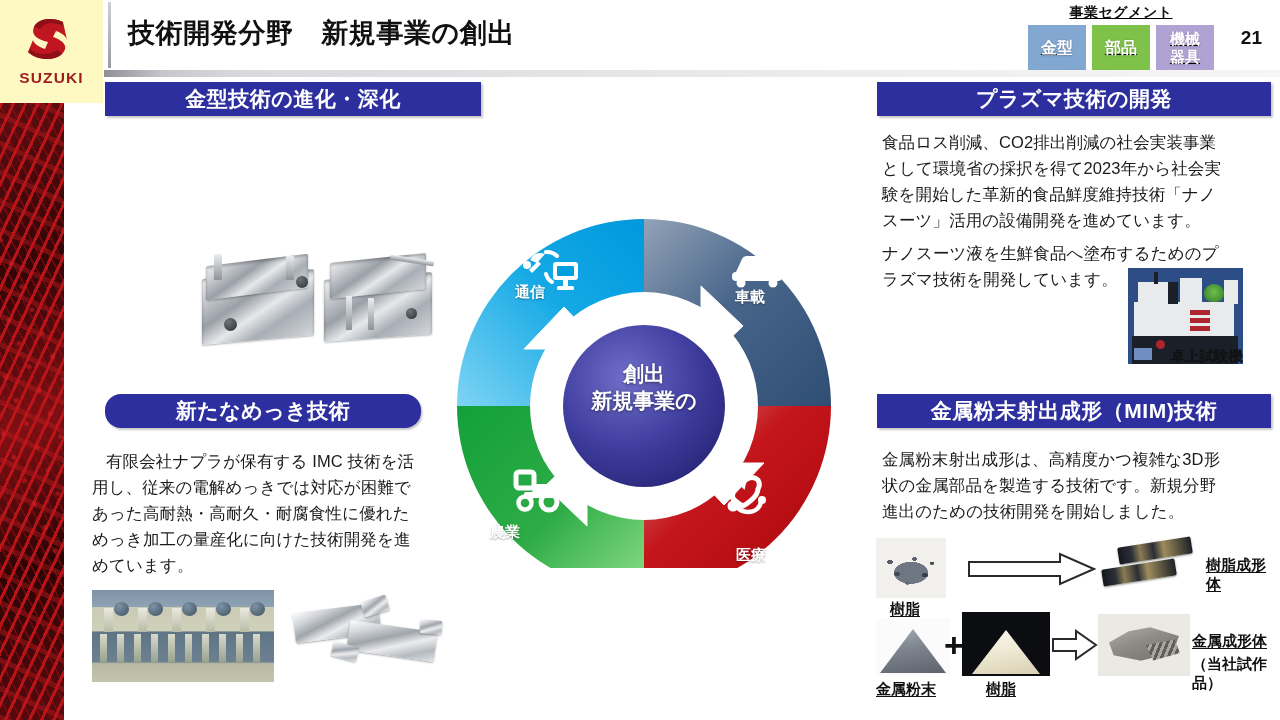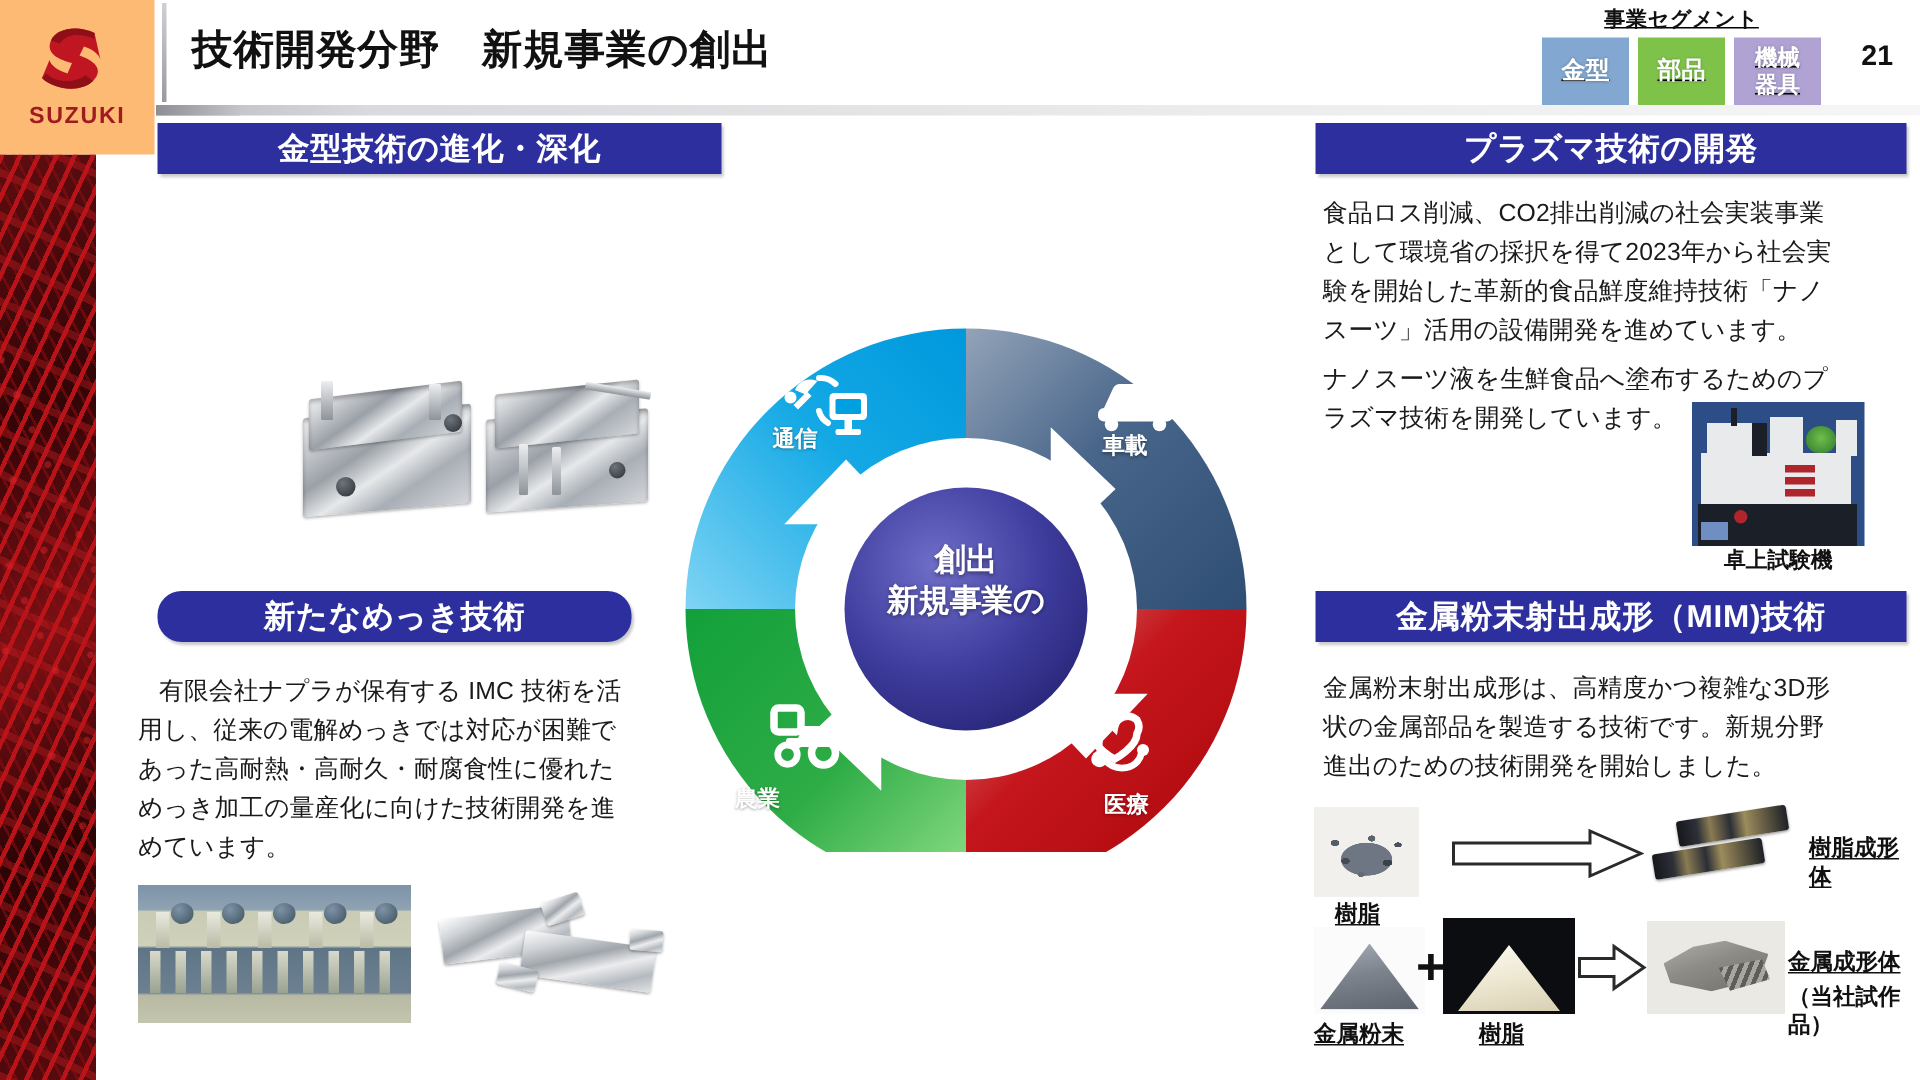--- a/index.html
+++ b/index.html
@@ -31,21 +31,21 @@
     position: absolute; inset: 0;
     background-image: radial-gradient(circle, rgba(220,35,40,0.85) 1.4px, transparent 1.8px);
     background-size: 17px 17px;
     transform: rotate(-24deg) scale(1.5);
     opacity: .55;
   }
 
   
   .logo-box {
     position: absolute; left: 0; top: 0; width: 103px; height: 103px;
-    background: #fdba74; display: flex; flex-direction: column;
+    background: #fef9c3; display: flex; flex-direction: column;
     align-items: center; justify-content: center;
   }
   .logo-s { width: 60px; height: 52px; display:block; }
   .logo-word {
     color: #9e1b1f; font-size: 15.5px; font-weight: bold;
     letter-spacing: 1.1px; font-family: "Liberation Sans", sans-serif;
     margin-top: 1px;
   }
 
   
@@ -146,21 +146,21 @@
 
   
   #ph-plasma { left: 1128px; top: 268px; width: 115px; height: 96px; background:#2d4d86; }
   .pl-body { position:absolute; background:#e9eaec; }
   .pl-dark { position:absolute; background:#1b1f27; }
   .pl-red  { position:absolute; background:#b0252c; }
   .pl-plant{ position:absolute; background: radial-gradient(circle at 50% 45%,#6fbe4b,#2f7a2c); border-radius:50% 50% 45% 45%; }
   .cap {
     position: absolute; font-size: 14.5px; font-weight: bold; color: #111; text-align:center;
   }
-  #cap-plasma { left: 1128px; top: 364px; width: 115px; }
+  #cap-plasma { left: 1128px; top: 347px; width: 115px; text-align: right; }
 
   
   #ph-resin-chips { left: 876px; top: 538px; width: 70px; height: 60px; background:#f2f0ec; }
   .chips { position:absolute; inset:0;
     background-image:
       radial-gradient(ellipse 7px 5px at 30% 60%, #454b56 40%, transparent 42%),
       radial-gradient(ellipse 6px 5px at 55% 35%, #5b6270 40%, transparent 42%),
       radial-gradient(ellipse 8px 5px at 70% 62%, #3a4049 40%, transparent 42%),
       radial-gradient(ellipse 6px 4px at 45% 75%, #646b79 40%, transparent 42%),
       radial-gradient(ellipse 7px 5px at 20% 40%, #555c69 40%, transparent 42%),
@@ -459,21 +459,21 @@
         <path d="M22,14 l14,0 a5,5 0 0,1 5,5 l0,9 -26,0 z"></path>
         <rect x="10" y="22" width="10" height="7" rx="2"></rect>
         <circle cx="11" cy="33" r="6.5" fill="none" stroke="#ffffff" stroke-width="4.5"></circle>
         <circle cx="35" cy="32" r="8" fill="none" stroke="#ffffff" stroke-width="5"></circle>
       </g>
     </g>
   </svg>
 
   <div class="q-label" style="left:515px; top:283px;">通信</div>
   <div class="q-label" style="left:735px; top:288px;">車載</div>
-  <div class="q-label" style="left:736px; top:527px;">医療</div>
+  <div class="q-label" style="left:736px; top:546px;">医療</div>
   <div class="q-label" style="left:490px; top:523px;">農業</div>
 
   <div class="core-text">
     <div>創出</div>
     <div>新規事業の</div>
   </div>
 
 </div>
 
 </body></html>

